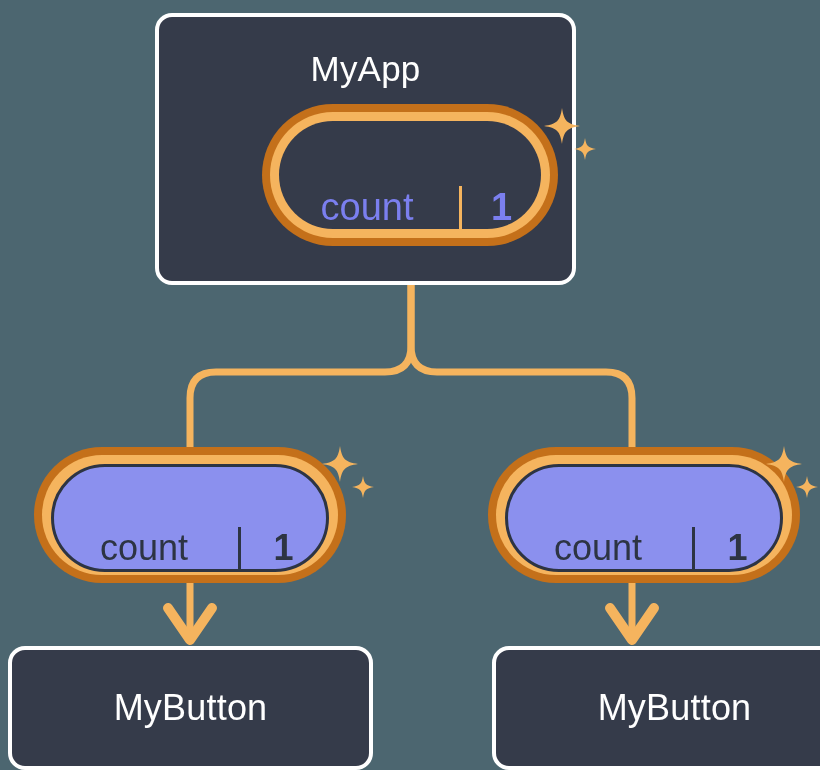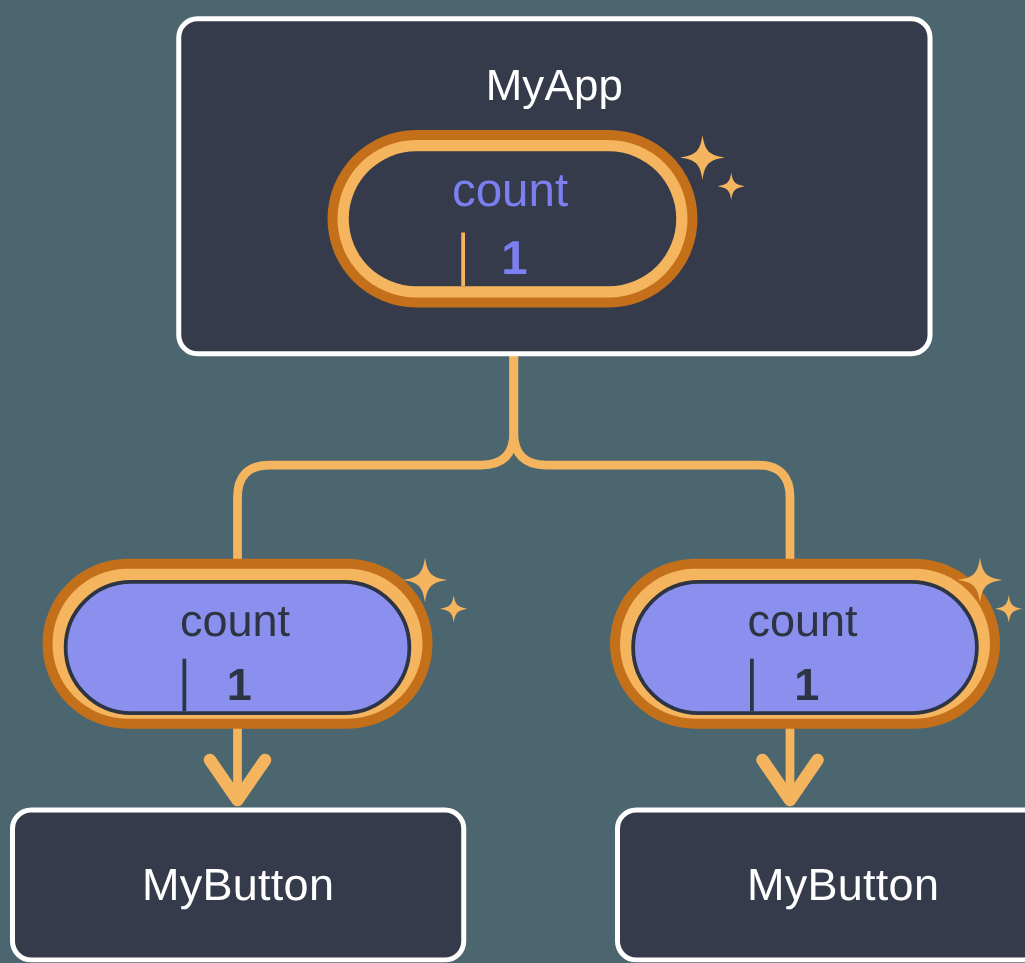--- a/index.html
+++ b/index.html
@@ -42,23 +42,23 @@
   .card-title {
     color: #ffffff;
     font-size: 35px;
     font-weight: 400;
     letter-spacing: 0.2px;
     text-align: center;
     white-space: nowrap;
   }
 
   #card-myapp {
-    left: 141px;
+    left: 155px;
     top: 13px;
-    width: 605px;
+    width: 421px;
     height: 272px;
   }
   #card-myapp .card-title {
     margin-top: 32px;
   }
 
   .card-button {
     width: 365px;
     height: 124px;
     display: flex;
@@ -76,25 +76,24 @@
     position: absolute;
     box-sizing: border-box;
     border-radius: 999px;
     background: #f5b45e;          
     box-shadow: 0 0 0 8px #c4701a; 
     padding: 9px;
     z-index: 4;
   }
   .pill-inner {
     display: flex;
-    align-items: center;
+    align-items: flex-end;
     height: 100%;
     border-radius: 999px;
     overflow: hidden;
-    flex-direction: column;
   }
   .pill-cell {
     display: flex;
     align-items: center;
     justify-content: center;
     box-sizing: border-box;
   }
   .pill-key {
     flex: 1 1 auto;
     padding-right: 4px;

